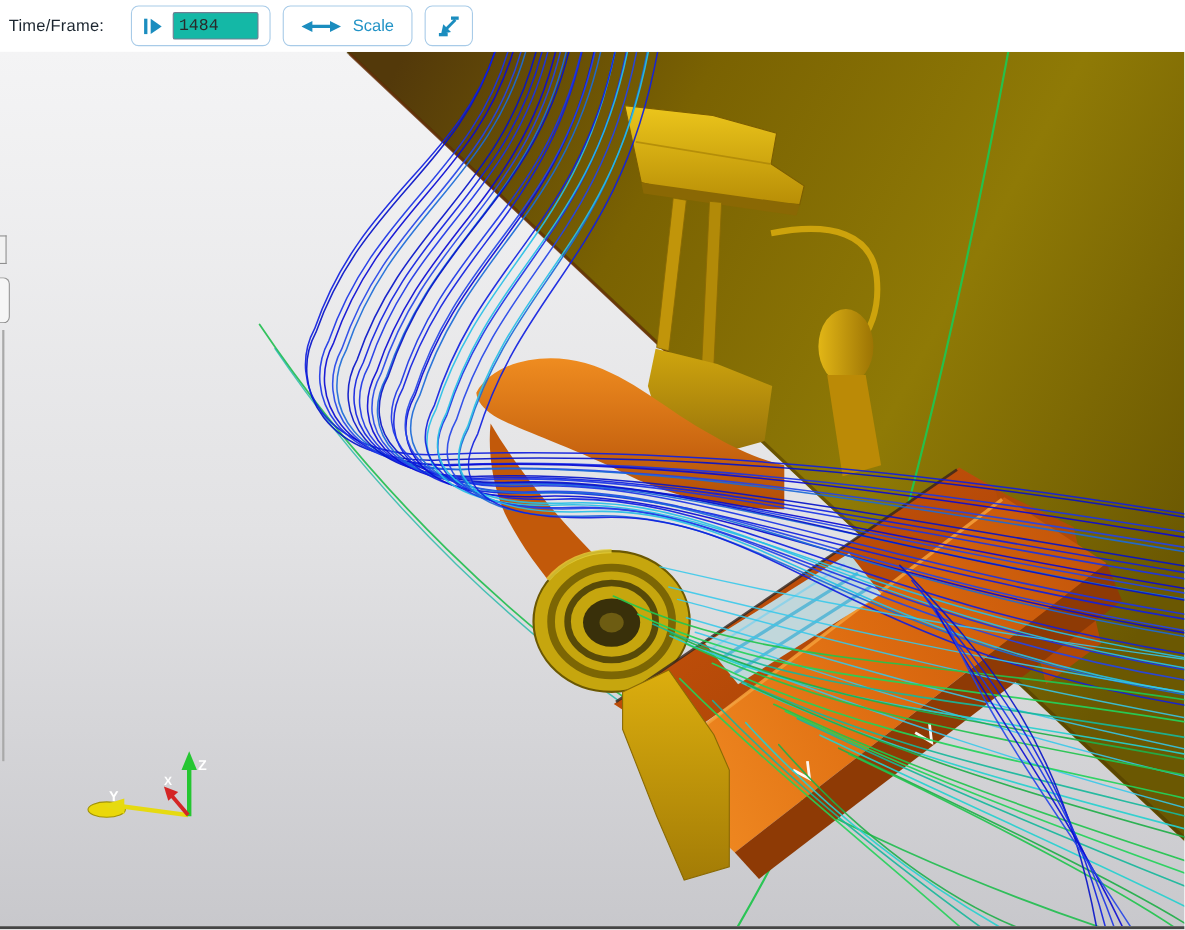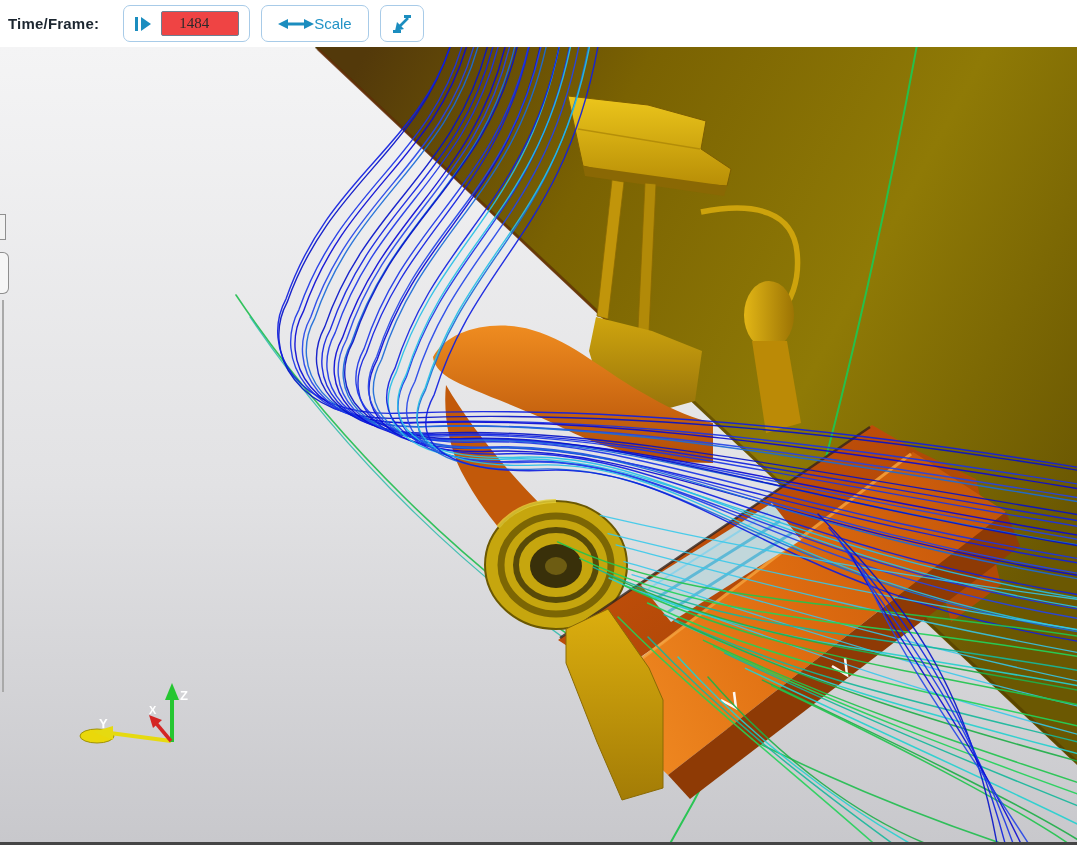--- a/index.html
+++ b/index.html
@@ -1,27 +1,27 @@
 <!DOCTYPE html>
 <html><head>
 <meta charset="utf-8">
 <style>
   *{box-sizing:border-box;margin:0;padding:0}
   html,body{width:1077px;height:845px;background:#fff;font-family:"Liberation Sans",sans-serif;overflow:hidden}
   .app{position:relative;width:1077px;height:845px;background:#fff;overflow:hidden}
 
   
   .toolbar{position:absolute;top:0;left:0;width:1077px;height:47px;background:#fff;display:flex;align-items:center;padding-left:8px;z-index:5}
-  .tf-label{font-size:15px;font-weight:bold;color:#1c2630;margin-right:24px;letter-spacing:.2px}
+  .tf-label{font-size:15px;font-weight:normal;color:#1c2630;margin-right:24px;letter-spacing:.2px}
   .group,.btn{display:flex;align-items:center;height:37px;background:#fff;border:1px solid #a8cbe8;border-radius:7px}
   .group{padding:0 10px;gap:8px}
-  .btn{padding:0 16px;margin-left:11px;cursor:pointer;font-family:inherit}
+  .btn{padding:0 16px;gap:11px;margin-left:11px;cursor:pointer;font-family:inherit}
   .btn-icon-only{padding:0 11px}
   .btn-label{font-size:15px;color:#2293c6}
-  .frame-input{width:78px;height:25px;border:1px solid #6e7f92;border-radius:2px;font-size:15px;color:#2a2a2a;padding:0 17px;font-family:Liberation Serif, serif;background:#ef4444}
+  .frame-input{width:78px;height:25px;border:1px solid #6e7f92;border-radius:2px;font-size:15px;color:#2a2a2a;padding:0 5px;font-family:Liberation Mono, monospace;background:#14b8a6}
   .icon{display:flex;align-items:center;justify-content:center}
 
   
   .viewport{position:absolute;top:47px;left:0;width:1077px;height:795px;overflow:hidden;background:#e8e8ea}
   #scene{display:block}
   .bottom-border{position:absolute;left:0;bottom:0;width:1077px;height:3px;background:#454545}
 
   
   .frag1{position:absolute;left:0;top:214px;width:6px;height:26px;background:#f2f2f2;border:1px solid #8f8f8f;border-left:none;z-index:4}
   .frag2{position:absolute;left:0;top:252px;width:9px;height:42px;background:#f6f6f6;border:1px solid #8f8f8f;border-left:none;border-radius:0 6px 6px 0;z-index:4}

